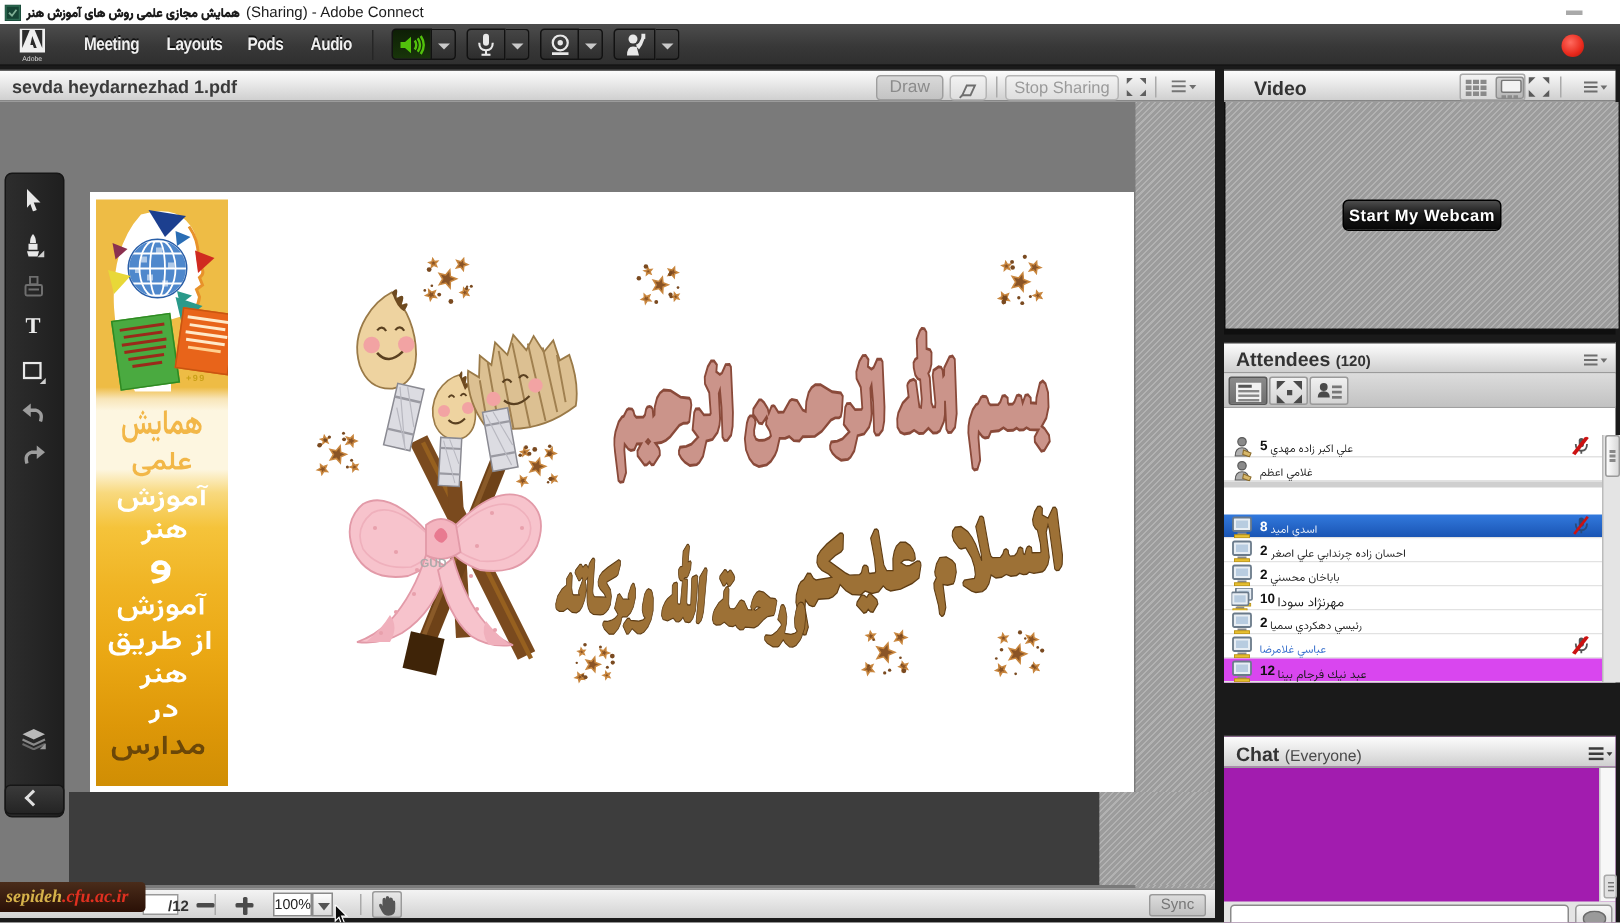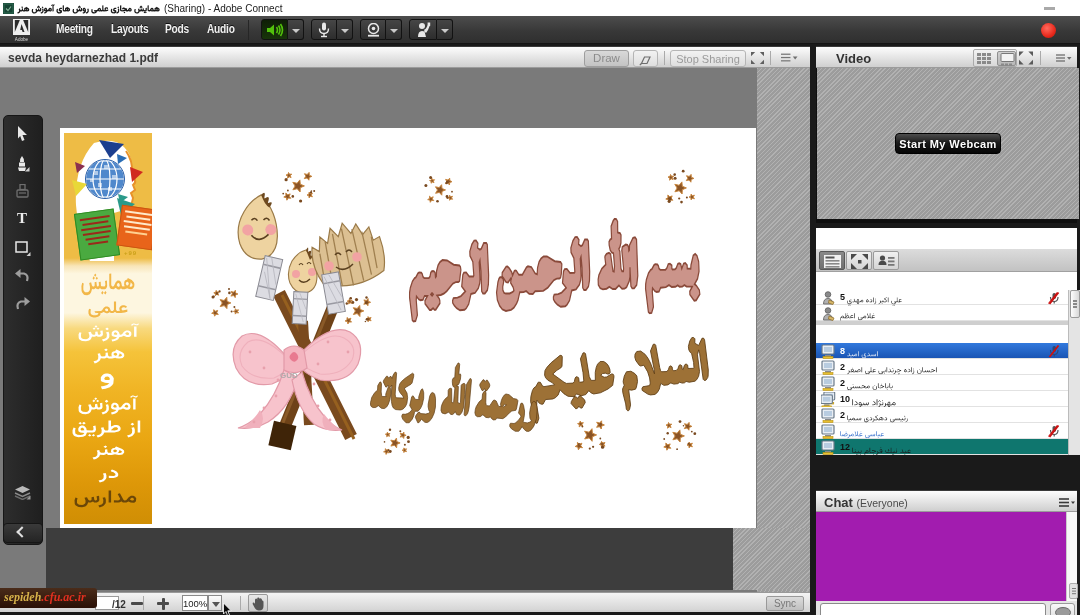--- a/index.html
+++ b/index.html
@@ -536,20 +536,31 @@
             <line x1="0" y1="7" x2="9" y2="7"></line>
           </g>
           <path d="M11 3 L15.5 3 L13.2 5.8 Z" fill="#6e6e6e"></path>
         </svg>
   </div>
   <div class="abs hatch" style="left:1px;top:22px;width:262px;height:151px"></div>
   <div class="abs" style="left:79px;top:87px;width:106px;height:21px;border-radius:4px;background:linear-gradient(#4d4d4d,#1c1c1c 45%,#060606);border:1px solid #000;color:#fff;font-size:11px;font-weight:bold;text-align:center;line-height:21px;letter-spacing:0.4px;text-shadow:0 1px 2px #000">Start My Webcam</div>
 </div>
 
 <div class="abs" style="left:816px;top:228px;width:261px;height:227px;background:#fff">
+  <div class="abs podhead" style="left:0;top:0;width:261px;height:21px">
+    <div class="abs ptitle" style="left:8px;top:3px">Attendees <span style="font-weight:bold;font-size:10px">(120)</span></div>
+    <svg class="abs" style="left:240px;top:7px" width="16" height="9" viewBox="0 0 16 9">
+          <g stroke="#6e6e6e" stroke-width="1.3">
+            <line x1="0" y1="1" x2="9" y2="1"></line>
+            <line x1="0" y1="4" x2="9" y2="4"></line>
+            <line x1="0" y1="7" x2="9" y2="7"></line>
+          </g>
+          <path d="M11 3 L15.5 3 L13.2 5.8 Z" fill="#6e6e6e"></path>
+        </svg>
+  </div>
   <div class="abs" style="left:0;top:21px;width:261px;height:23px;background:linear-gradient(#dcdcdc,#c2c2c2);border-bottom:1px solid #a0a0a0">
     <div class="abs" style="left:3px;top:2px;width:26px;height:19px;background:linear-gradient(#8a8a8a,#6f6f6f);border:1px solid #585858;border-radius:2px">
       <svg style="position:absolute;left:4px;top:3px" width="17" height="13" viewBox="0 0 17 13">
             <rect x="0" y="0" width="17" height="13" fill="#f2f2f2"></rect>
             <rect x="1.5" y="1.5" width="9" height="2" fill="#555"></rect>
             <g fill="#888">
               <rect x="1.5" y="5" width="14" height="1.6"></rect>
               <rect x="1.5" y="8" width="14" height="1.6"></rect>
               <rect x="1.5" y="11" width="14" height="1.6"></rect>
             </g>
@@ -686,21 +697,21 @@
             <path d="M73.3 21.7 74.7 22.7 75.7 21.3 74.7 20.3ZM70.0 21.7 71.3 22.7 72.3 21.3 71.3 20.3ZM102.0 15.7 101.3 15.7 100.3 16.7 101.7 18.0 102.7 17.0ZM93.0 7.0 91.7 7.7 92.0 11.3 90.3 12.3 89.0 11.3 88.7 8.3 87.3 8.3 87.3 11.0 87.0 11.7 85.3 12.3 83.7 11.0 83.3 8.3 82.0 8.3 82.0 11.0 81.0 12.0 73.7 12.3 74.0 13.7 76.3 13.7 77.3 14.7 77.3 15.3 76.3 16.3 73.7 17.3 70.7 17.0 68.7 15.3 68.3 14.3 68.7 10.3 67.3 10.0 67.0 15.0 68.0 17.0 69.7 18.3 74.7 18.7 77.0 17.7 78.3 16.3 79.0 13.7 81.0 13.7 82.7 12.3 84.3 13.7 86.3 13.7 88.0 12.3 89.7 13.7 91.7 13.7 92.7 13.0 93.3 11.7 93.7 9.7ZM36.3 8.7 34.3 7.0 32.3 7.0 30.7 8.3 29.3 11.0 28.3 12.0 26.0 12.0 25.0 10.7 24.7 8.7 23.3 9.0 24.0 13.0 23.7 14.3 22.0 16.7 19.7 17.7 20.0 19.0 22.7 18.0 24.7 15.7 25.7 13.3 28.3 13.7 30.3 12.3 33.0 14.0 35.3 13.7 36.7 12.0ZM33.0 8.3 34.3 8.7 35.3 10.0 35.3 11.7 34.7 12.3 33.0 12.3 31.0 10.7ZM16.0 1.3 15.0 2.7 16.3 3.7 17.3 2.7ZM55.7 1.0 54.7 2.3 55.7 3.3 56.7 2.0ZM96.0 0.7 96.0 10.3 96.7 12.3 97.7 13.3 102.0 13.7 104.0 12.3 105.7 13.7 110.7 13.7 116.0 12.3 116.0 10.7 111.7 11.7 110.3 10.3 110.3 8.3 111.3 7.3 113.3 7.0 115.3 7.7 115.7 6.7 114.0 5.7 111.0 5.7 109.3 7.0 108.7 8.3 108.7 10.0 109.7 12.0 107.3 12.3 105.7 12.0 104.7 10.7 104.3 8.0 103.0 8.7 103.3 10.3 102.0 12.0 99.3 12.3 98.0 11.7 97.7 11.0 97.7 0.7ZM39.0 1.7 41.0 6.7 42.0 11.0 41.7 12.3 39.0 12.3 39.0 13.7 44.0 13.3 46.7 11.3 47.0 12.3 48.7 13.7 54.0 13.7 59.3 12.3 59.3 10.7 55.0 11.7 53.7 10.3 53.7 8.3 54.7 7.3 56.7 7.0 58.7 7.7 59.0 6.7 57.3 5.7 54.3 5.7 52.7 7.0 52.0 8.3 52.0 10.0 53.0 12.0 49.7 12.3 48.3 11.7 47.7 10.3 47.7 0.7 46.3 0.7 46.0 10.0 43.7 12.0 41.0 2.3 40.3 1.0ZM0.7 0.7 0.7 10.3 1.3 12.3 2.3 13.3 6.0 13.7 8.0 12.3 10.3 13.7 15.7 13.7 18.0 13.0 19.7 11.7 20.0 8.3 18.7 6.7 17.0 6.0 14.7 6.3 13.7 7.0 9.3 11.7 8.7 11.0 8.3 8.0 7.0 8.3 7.0 11.0 6.0 12.0 4.0 12.3 2.7 11.7 2.3 11.0 2.3 0.7ZM18.7 9.0 18.7 10.3 17.3 11.7 14.0 12.3 11.3 12.0 12.7 10.0 15.7 7.7 17.3 7.7Z" fill="#2a66c9"></path>
           </svg></div>
         <div class="abs" style="left:232px;top:1px"><svg width="12" height="13" viewBox="0 0 12 13">
             <rect x="4.5" y="1" width="3.5" height="6" rx="1.7" fill="#555"></rect>
             <path d="M2.5 5 Q2.5 9.5 6.2 9.5 Q10 9.5 10 5" stroke="#555" stroke-width="1.2" fill="none"></path>
             <line x1="6.2" y1="9.5" x2="6.2" y2="11.5" stroke="#555" stroke-width="1.2"></line>
             <line x1="10.5" y1="0.5" x2="1.5" y2="12" stroke="#cc1111" stroke-width="1.8"></line>
             <line x1="9.2" y1="0.5" x2="0.5" y2="11.5" stroke="#cc1111" stroke-width="1.2"></line>
           </svg></div>
       </div>
-<div class="abs" style="left:0;top:211px;width:252px;height:16px;background:#0f766e;border-bottom:1px solid #e2e2e2">
+<div class="abs" style="left:0;top:211px;width:252px;height:16px;background:#d946ef;border-bottom:1px solid #e2e2e2">
         <div class="abs" style="left:5px;top:1px"><svg width="15" height="15" viewBox="0 0 15 15">
             <rect x="1" y="1" width="12" height="9" rx="1" fill="#e8eef4" stroke="#6a7a8a" stroke-width="1.2"></rect>
             <rect x="3" y="3" width="8" height="5" fill="#b8cce0"></rect>
             <rect x="4" y="11" width="6" height="1.5" fill="#8a8a8a"></rect>
             <rect x="2" y="12.5" width="10" height="2" fill="#e8c030" stroke="#b89010" stroke-width="0.6"></rect>
           </svg></div>
         <div class="abs" style="left:24px;top:3px;white-space:nowrap"><span style="font-size:9px;font-weight:bold;color:#111;margin-right:2px;vertical-align:top;line-height:10px">12</span><svg width="59" height="9" viewBox="0 0 145.0 22.3" preserveAspectRatio="none">
             <path d="M130.3 17.0 129.7 17.0 128.7 18.0 130.0 19.3 131.0 18.3ZM101.3 18.0 102.3 19.3 103.7 18.0 102.7 17.0ZM98.0 18.0 99.3 19.3 100.3 18.0 99.3 17.0ZM53.3 17.0 52.3 18.3 53.3 19.3 54.3 18.0ZM20.7 17.0 20.0 17.0 19.0 18.0 20.3 19.3 21.3 18.3ZM13.3 18.0 14.3 19.3 15.7 18.0 14.7 17.0ZM10.0 18.0 11.3 19.3 12.3 18.0 11.3 17.0ZM39.0 8.7 36.3 8.3 35.0 9.0 33.3 12.3 31.7 13.3 31.0 15.0 31.0 21.3 32.3 21.3 32.3 15.3 33.3 14.0 38.0 15.3 39.3 15.0 40.3 14.0 40.7 11.3 40.0 9.7ZM36.3 10.0 37.3 9.7 39.0 11.0 39.3 12.7 38.3 13.7 37.0 13.7 35.0 12.7 35.0 11.7ZM118.7 13.3 119.0 15.0 122.3 15.0 124.0 14.3 125.0 13.3 126.7 15.0 130.3 15.0 132.3 13.7 134.0 15.0 140.7 14.7 144.0 13.7 144.0 12.0 139.7 13.0 138.3 11.7 138.3 9.7 140.0 8.3 143.3 9.0 143.7 8.0 142.0 7.0 138.3 7.3 136.7 9.7 136.7 11.3 137.7 13.3 135.7 13.7 134.0 13.3 133.0 12.0 132.7 9.3 131.3 10.0 131.7 11.7 130.3 13.3 128.7 13.7 126.7 13.0 123.3 5.7 122.7 6.0 122.3 7.0 123.3 8.7 124.3 12.0 123.0 13.3 121.3 13.7ZM72.7 5.3 72.0 5.0 69.7 5.3 68.3 6.7 68.0 10.0 69.3 11.3 73.3 12.0 72.3 13.3 70.7 13.7 66.0 13.7 64.3 12.7 63.7 10.0 62.3 10.3 63.0 14.3 62.7 15.7 61.0 18.0 58.7 19.0 59.0 20.3 61.7 19.3 63.7 17.0 64.7 14.7 72.0 15.0 73.0 14.7 74.3 13.3 74.7 11.3 74.3 8.0ZM69.3 7.7 71.0 6.3 71.7 6.7 73.0 8.3 72.7 10.0 70.0 10.0 69.3 9.3ZM91.0 4.7 88.7 5.7 88.3 7.7 89.7 8.3 90.3 9.3 88.0 9.3 88.0 10.3 90.3 10.3 91.7 9.3 91.7 8.3 89.0 6.7 89.7 6.0 91.3 5.7ZM7.7 4.7 6.7 6.0 7.7 7.0 8.7 5.7ZM107.7 5.3 109.0 6.3 110.0 5.0 109.0 4.0ZM82.0 9.3 82.0 12.0 82.7 13.3 84.0 14.3 86.3 15.0 93.3 15.0 96.0 13.7 97.7 15.0 101.7 15.0 103.7 13.7 105.3 15.0 108.7 15.0 110.3 13.7 110.7 12.7 110.7 9.0 110.3 8.3 109.0 8.7 109.3 12.3 109.0 13.0 107.7 13.7 105.3 13.3 104.3 12.3 104.0 9.3 102.7 10.0 103.0 11.3 101.7 13.3 98.7 13.7 97.3 13.0 96.7 10.3 96.7 2.0 95.3 2.0 95.3 12.0 94.3 13.0 91.7 13.7 85.7 13.3 84.7 13.0 83.3 11.3 83.7 8.7 82.3 8.3ZM43.0 2.0 43.0 11.7 43.7 13.7 44.7 14.7 50.3 15.0 52.7 14.3 57.7 11.7 59.3 11.3 59.3 10.0 56.7 9.3 52.3 7.3 50.0 7.7 48.7 10.0 50.0 10.0 51.0 9.0 52.7 9.0 56.3 10.7 55.7 11.3 52.0 13.0 48.7 13.7 46.3 13.7 45.0 13.0 44.7 12.3 44.7 2.0ZM0.7 2.0 0.7 11.7 1.3 13.7 2.3 14.7 6.3 15.0 8.3 13.7 10.0 15.0 13.7 15.0 15.7 13.7 17.3 15.0 21.3 15.0 22.7 14.0 23.3 12.3 23.0 8.3 21.7 8.7 22.0 11.7 21.7 12.7 20.3 13.7 17.3 13.3 16.3 12.3 16.0 9.3 14.7 10.0 15.0 11.3 14.7 12.3 12.7 13.7 10.0 13.3 9.3 12.7 9.0 9.3 7.7 9.7 7.7 12.0 6.7 13.3 4.0 13.7 2.7 13.0 2.3 12.3 2.3 2.0ZM69.7 2.0 71.0 3.0 72.0 1.7 71.0 0.7Z" fill="#1a1a1a"></path>
           </svg></div>
       </div>

